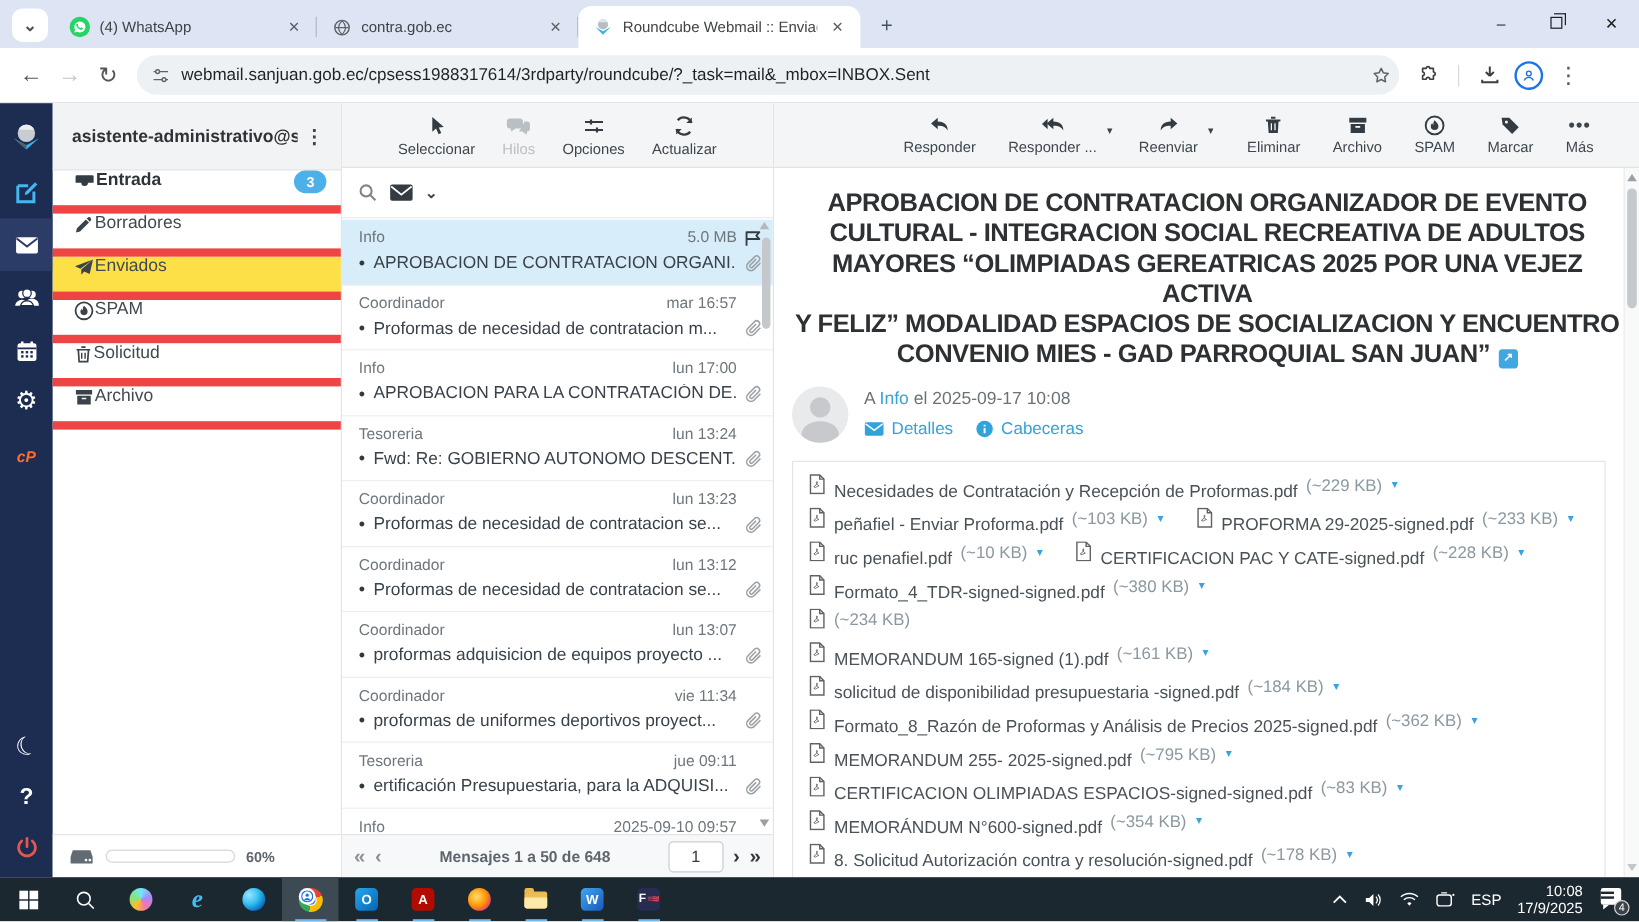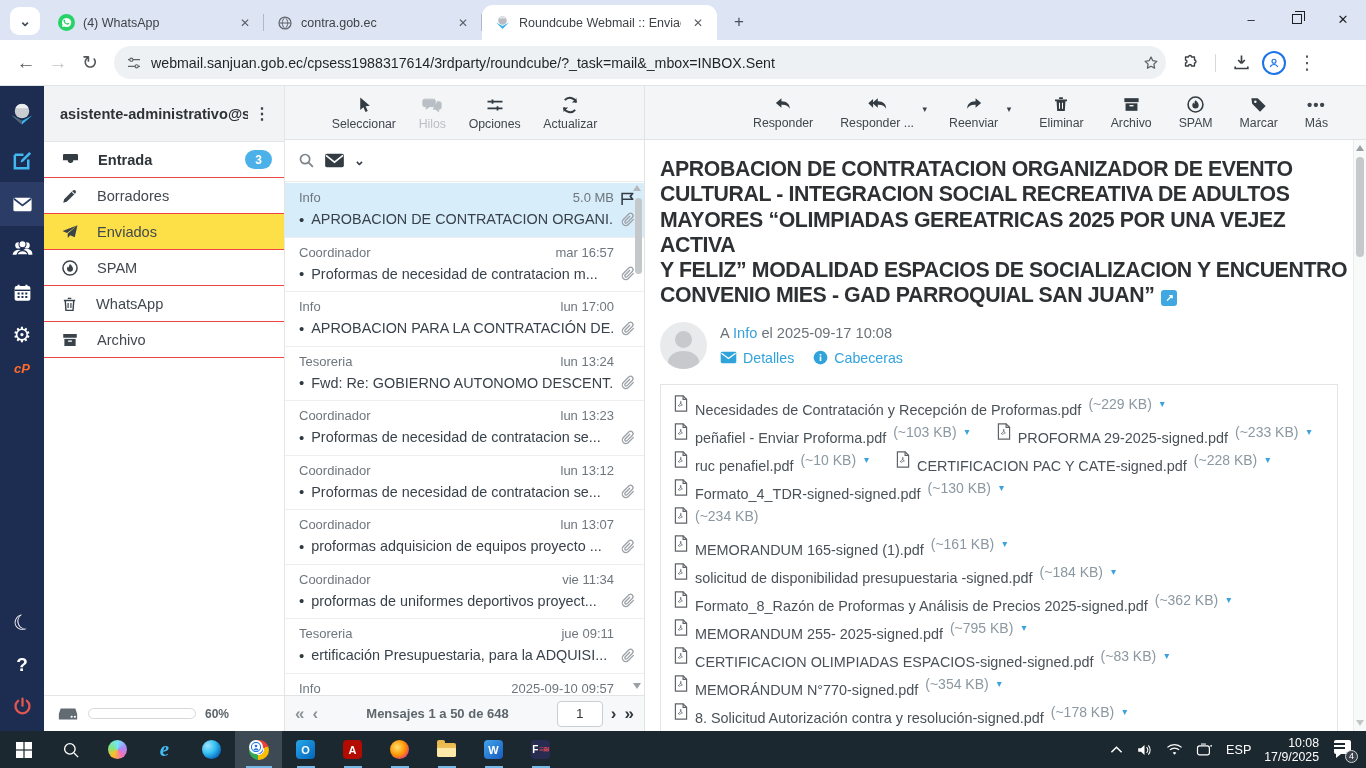--- a/index.html
+++ b/index.html
@@ -40,21 +40,21 @@
   .rail { width:44px; background:#1d2c51; position:relative; flex:0 0 auto; }
   .rail-item { position:absolute; left:0; width:44px; height:44px; display:flex; align-items:center; justify-content:center; }
   .rail-item.sel { background:#2b3c66; }
   .rail-glyph { color:#fff; font-size:21px; line-height:1; }
 
   
   .folders { width:241px; background:#fff; border-right:1px solid #e3e5e7; position:relative; flex:0 0 auto; }
   .acct { height:56px; background:#f2f3f5; border-bottom:1px solid #e3e5e7; display:flex; align-items:center; padding:0 8px 0 16px; }
   .acct-name { font-size:14.6px; font-weight:700; color:#2e3338; flex:1; white-space:nowrap; overflow:hidden; }
   .kebab { color:#3c4349; font-size:16px; font-weight:700; padding:0 6px; letter-spacing:0; }
-  .folder { height:36px; display:flex; align-items:center; gap:18px; padding:0 12px 0 17px; font-size:14.6px; color:#41494f; border-bottom:1px solid #ef4444; }
+  .folder { height:36px; display:flex; align-items:flex-start; gap:0; padding:0 12px 0 17px; font-size:14.6px; color:#41494f; border-bottom:7px solid #ef4444; }
   .folder.inbox { font-weight:700; color:#2e3338; }
   .folder.sel { background:#fde047; }
   .badge { margin-left:auto; background:#4cb1e9; color:#fff; font-size:12px; font-weight:700; border-radius:10px; padding:2.5px 10px; }
   .quota { position:absolute; bottom:0; left:0; right:0; height:36px; border-top:1px solid #e3e5e7; display:flex; align-items:center; gap:9px; padding:0 13px; background:#fff; }
   .quota-track { width:108px; height:11px; border:1px solid #d4d8db; border-radius:6px; background:#fff; overflow:hidden; }
   .quota-fill { height:100%; width:60%; background:#5fb6ea; }
   .quota-pct { font-size:12px; color:#5c656c; font-weight:700; }
 
   
   .mlist { width:360px; border-right:1px solid #e1e3e5; position:relative; background:#fff; flex:0 0 auto; }
@@ -85,21 +85,21 @@
   .pg-box { width:46px; height:26px; border:1px solid #c9ced2; border-radius:4px; background:#fff; display:flex; align-items:center; justify-content:center; font-size:13.5px; color:#33393f; }
   .lscroll-thumb { position:absolute; right:2px; top:112px; width:7px; height:76px; border-radius:4px; background:#c4c8cb; }
   .lscroll-up { position:absolute; right:3px; top:99px; width:0; height:0; border-left:4px solid transparent; border-right:4px solid transparent; border-bottom:6px solid #b3b8bc; }
   .lscroll-dn { position:absolute; right:3px; bottom:42px; width:0; height:0; border-left:4px solid transparent; border-right:4px solid transparent; border-top:6px solid #9aa0a5; }
 
   
   .content { flex:1; position:relative; background:#fff; }
   .content .toolbar { padding-left:108px; gap:27px; }
   .caret-sm { color:#3a4249; font-size:9px; position:absolute; right:-13px; top:9px; }
   .cbody { position:absolute; top:54px; left:0; right:13px; bottom:0; overflow:hidden; padding:17px 0 0 15px; }
-  .subject { font-size:21.3px; font-weight:700; letter-spacing:-0.4px; line-height:25.3px; color:#2e3134; max-width:692px; }
+  .subject { font-size:21.3px; font-weight:700; letter-spacing:-0.4px; line-height:25.3px; color:#2e3134; max-width:692px;text-align:center; }
   .subject .ln { display:inline; }
   .extlink { display:inline-flex; width:16px; height:16px; border-radius:3px; background:#41a7e0; color:#fff; font-size:10px; align-items:center; justify-content:center; margin-left:7px; vertical-align:1px; }
   .senderrow { display:flex; margin-top:13px; gap:13px; }
   .avatar { width:47px; height:47px; border-radius:50%; background:#e9eaec; position:relative; overflow:hidden; flex:0 0 auto; }
   .avatar .head { position:absolute; left:15px; top:9px; width:17px; height:17px; border-radius:50%; background:#c7c9cc; }
   .avatar .body { position:absolute; left:8px; top:29px; width:31px; height:22px; border-radius:50% 50% 0 0; background:#c7c9cc; }
   .send-meta { padding-top:3px; }
   .send-line { font-size:14.6px; color:#6b7277; }
   .send-line a { color:#38a1dc; text-decoration:none; }
   .send-actions { display:flex; gap:19px; margin-top:9px; align-items:center; }
@@ -304,21 +304,21 @@
               <rect x="15.2" y="12" width="2.3" height="2.3"></rect>
               <rect x="6.4" y="16" width="2.3" height="2.3"></rect>
               <rect x="10.8" y="16" width="2.3" height="2.3"></rect>
               <rect x="15.2" y="16" width="2.3" height="2.3"></rect>
             </g>
           </svg>
       </div>
       <div class="rail-item" style="top:226px">
         <span class="rail-glyph">⚙</span>
       </div>
-      <div class="rail-item" style="top:264px;height:36px">
+      <div class="rail-item" style="top:276px;height:36px">
         <span style="color:#ff6c2c;font-size:13px;font-weight:700;font-style:italic">cP</span>
       </div>
       <div class="rail-item" style="top:514px">
         <span class="rail-glyph" style="transform:rotate(-18deg)">☾</span>
       </div>
       <div class="rail-item" style="top:556px">
         <span class="rail-glyph" style="font-weight:700;font-size:19px">?</span>
       </div>
       <div class="rail-item" style="top:598px">
         <svg width="21" height="21" viewBox="0 0 24 24">
@@ -361,21 +361,21 @@
             <circle cx="12" cy="12" r="9.4" fill="none" stroke="#3a434a" stroke-width="2"></circle>
             <path d="M12 6.5c2.6 2.4 4 4.3 4 6.4a4 4 0 0 1-8 0c0-1.4.6-2.2 1.5-3.3.2 1 .6 1.6 1.3 1.9-.4-1.9.1-3.6 1.2-5z" fill="#3a434a"></path>
           </svg>
         <span>SPAM</span>
       </div>
       <div class="folder">
         <svg width="17" height="18" viewBox="0 0 24 24">
             <path d="M4 7h16M9.5 4h5M6 7l1 14h10l1-14" fill="none" stroke="#3a434a" stroke-width="2"></path>
             <path d="M10 10.5v7M14 10.5v7" stroke="#3a434a" stroke-width="1.7"></path>
           </svg>
-        <span>WhatsApp</span>
+        <span>Solicitud</span>
       </div>
       <div class="folder">
         <svg width="18" height="18" viewBox="0 0 24 24">
             <rect x="3" y="4" width="18" height="5" fill="#3a434a"></rect>
             <path d="M4.5 10.5h15V20h-15z" fill="#3a434a"></path>
             <path d="M9.5 13.5h5" stroke="#fff" stroke-width="1.8"></path>
           </svg>
         <span>Archivo</span>
       </div>
 
@@ -766,21 +766,21 @@
               </span>
           </div>
           <div class="attline">
               <span class="att">
                 <svg width="14" height="17" viewBox="0 0 20 24">
                   <path d="M2 1h11l5 5v17H2z" fill="none" stroke="#5f6368" stroke-width="1.7"></path>
                   <path d="M13 1v5h5" fill="none" stroke="#5f6368" stroke-width="1.7"></path>
                   <path d="M6 15c2-.5 5-5 4-6s-2 3 2 5c-2 .5-4 2-4 2z" fill="none" stroke="#5f6368" stroke-width="1.1"></path>
                 </svg>
                 <span class="nm">Formato_4_TDR-signed-signed.pdf</span>
-                <span class="sz">(~130 KB)</span>
+                <span class="sz">(~380 KB)</span>
                 <span class="dc">▾</span>
               </span>
             </div>
           <div class="attline">
               <span class="att">
                 <svg width="14" height="17" viewBox="0 0 20 24">
                   <path d="M2 1h11l5 5v17H2z" fill="none" stroke="#5f6368" stroke-width="1.7"></path>
                   <path d="M13 1v5h5" fill="none" stroke="#5f6368" stroke-width="1.7"></path>
                   <path d="M6 15c2-.5 5-5 4-6s-2 3 2 5c-2 .5-4 2-4 2z" fill="none" stroke="#5f6368" stroke-width="1.1"></path>
                 </svg>
@@ -847,21 +847,21 @@
                 <span class="dc">▾</span>
               </span>
             </div>
           <div class="attline">
               <span class="att">
                 <svg width="14" height="17" viewBox="0 0 20 24">
                   <path d="M2 1h11l5 5v17H2z" fill="none" stroke="#5f6368" stroke-width="1.7"></path>
                   <path d="M13 1v5h5" fill="none" stroke="#5f6368" stroke-width="1.7"></path>
                   <path d="M6 15c2-.5 5-5 4-6s-2 3 2 5c-2 .5-4 2-4 2z" fill="none" stroke="#5f6368" stroke-width="1.1"></path>
                 </svg>
-                <span class="nm">MEMORÁNDUM N°770-signed.pdf</span>
+                <span class="nm">MEMORÁNDUM N°600-signed.pdf</span>
                 <span class="sz">(~354 KB)</span>
                 <span class="dc">▾</span>
               </span>
             </div>
           <div class="attline">
               <span class="att">
                 <svg width="14" height="17" viewBox="0 0 20 24">
                   <path d="M2 1h11l5 5v17H2z" fill="none" stroke="#5f6368" stroke-width="1.7"></path>
                   <path d="M13 1v5h5" fill="none" stroke="#5f6368" stroke-width="1.7"></path>
                   <path d="M6 15c2-.5 5-5 4-6s-2 3 2 5c-2 .5-4 2-4 2z" fill="none" stroke="#5f6368" stroke-width="1.1"></path>

